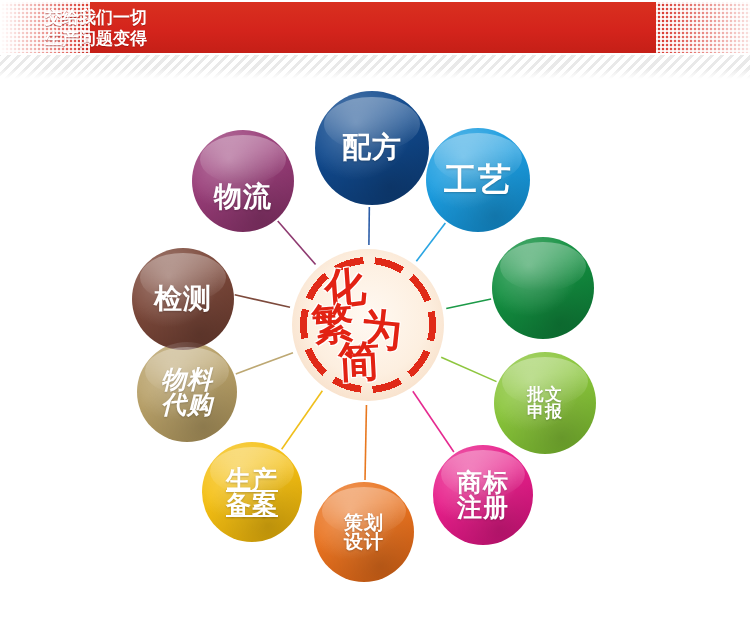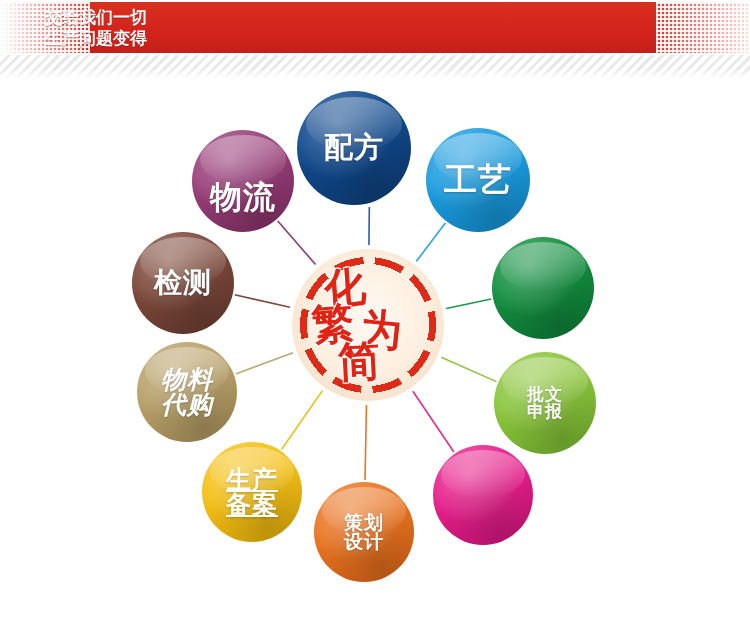--- a/index.html
+++ b/index.html
@@ -192,21 +192,21 @@
       <div class="seal-glyphs" id="seal-glyphs">
         <span class="g0">化</span>
         <span class="g1">繁</span>
         <span class="g2">为</span>
         <span class="g3">简</span>
       </div>
     </div>
   </div>
 
   <div id="nodes-host">
-      <div class="node" style="left: 297px; top: 12px; width: 114px; height: 114px; background: radial-gradient(circle at 38% 26%, rgb(17, 74, 142) 0%, rgb(17, 74, 142) 42%, rgb(13, 58, 114) 100%);">
+      <div class="node" style="left: 315px; top: 12px; width: 114px; height: 114px; background: radial-gradient(circle at 38% 26%, rgb(17, 74, 142) 0%, rgb(17, 74, 142) 42%, rgb(13, 58, 114) 100%);">
         <div class="shade"></div>
         <div class="gloss"></div>
         <div class="lbl" style="font-size: 29px;">配方</div>
       </div>
       <div class="node" style="left: 426px; top: 49px; width: 104px; height: 104px; background: radial-gradient(circle at 38% 26%, rgb(30, 158, 224) 0%, rgb(30, 158, 224) 42%, rgb(14, 134, 200) 100%);">
         <div class="shade"></div>
         <div class="gloss"></div>
         <div class="lbl" style="font-size: 33px;">工艺</div>
       </div>
       <div class="node" style="left: 492px; top: 158px; width: 102px; height: 102px; background: radial-gradient(circle at 38% 26%, rgb(20, 144, 65) 0%, rgb(20, 144, 65) 42%, rgb(12, 117, 52) 100%);">
@@ -215,43 +215,45 @@
       </div>
       <div class="node" style="left: 494px; top: 273px; width: 102px; height: 102px; background: radial-gradient(circle at 38% 26%, rgb(140, 198, 62) 0%, rgb(140, 198, 62) 42%, rgb(115, 179, 42) 100%);">
         <div class="shade"></div>
         <div class="gloss"></div>
         <div class="lbl" style="font-size: 17px;">批文
 申报</div>
       </div>
       <div class="node" style="left: 433px; top: 366px; width: 100px; height: 100px; background: radial-gradient(circle at 38% 26%, rgb(232, 34, 140) 0%, rgb(232, 34, 140) 42%, rgb(205, 15, 119) 100%);">
         <div class="shade"></div>
         <div class="gloss"></div>
+        <div class="lbl" style="font-size: 25px;">商标
+注册</div>
       </div>
       <div class="node" style="left: 314px; top: 403px; width: 100px; height: 100px; background: radial-gradient(circle at 38% 26%, rgb(234, 118, 36) 0%, rgb(234, 118, 36) 42%, rgb(212, 95, 18) 100%);">
         <div class="shade"></div>
         <div class="gloss"></div>
         <div class="lbl" style="font-size: 19px;">策划
 设计</div>
       </div>
       <div class="node" style="left: 202px; top: 363px; width: 100px; height: 100px; background: radial-gradient(circle at 38% 26%, rgb(245, 193, 23) 0%, rgb(245, 193, 23) 42%, rgb(224, 169, 5) 100%); text-decoration: underline;">
         <div class="shade"></div>
         <div class="gloss"></div>
         <div class="lbl" style="font-size: 25px;">生产
 备案</div>
       </div>
       <div class="node" style="left: 137px; top: 263px; width: 100px; height: 100px; background: radial-gradient(circle at 38% 26%, rgb(185, 162, 107) 0%, rgb(185, 162, 107) 42%, rgb(165, 141, 85) 100%);">
         <div class="shade"></div>
         <div class="gloss"></div>
         <div class="lbl" style="font-size: 25px; font-style: italic;">物料
 代购</div>
       </div>
-      <div class="node" style="left: 132px; top: 153px; width: 102px; height: 102px; background: radial-gradient(circle at 38% 26%, rgb(125, 74, 60) 0%, rgb(125, 74, 60) 42%, rgb(102, 56, 44) 100%);">
+      <div class="node" style="left: 132px; top: 169px; width: 102px; height: 102px; background: radial-gradient(circle at 38% 26%, rgb(125, 74, 60) 0%, rgb(125, 74, 60) 42%, rgb(102, 56, 44) 100%);">
         <div class="shade"></div>
         <div class="gloss"></div>
         <div class="lbl" style="font-size: 28px;">检测</div>
       </div>
       <div class="node" style="left: 192px; top: 51px; width: 102px; height: 102px; background: radial-gradient(circle at 38% 26%, rgb(154, 63, 122) 0%, rgb(154, 63, 122) 42%, rgb(126, 45, 97) 100%);">
         <div class="shade"></div>
         <div class="gloss"></div>
-        <div class="lbl" style="font-size: 32px; margin-top: 32px;">物流</div>
+        <div class="lbl" style="font-size: 28px; margin-top: 32px;">物流</div>
       </div>
     </div>
 </div>
 
 </body></html>

